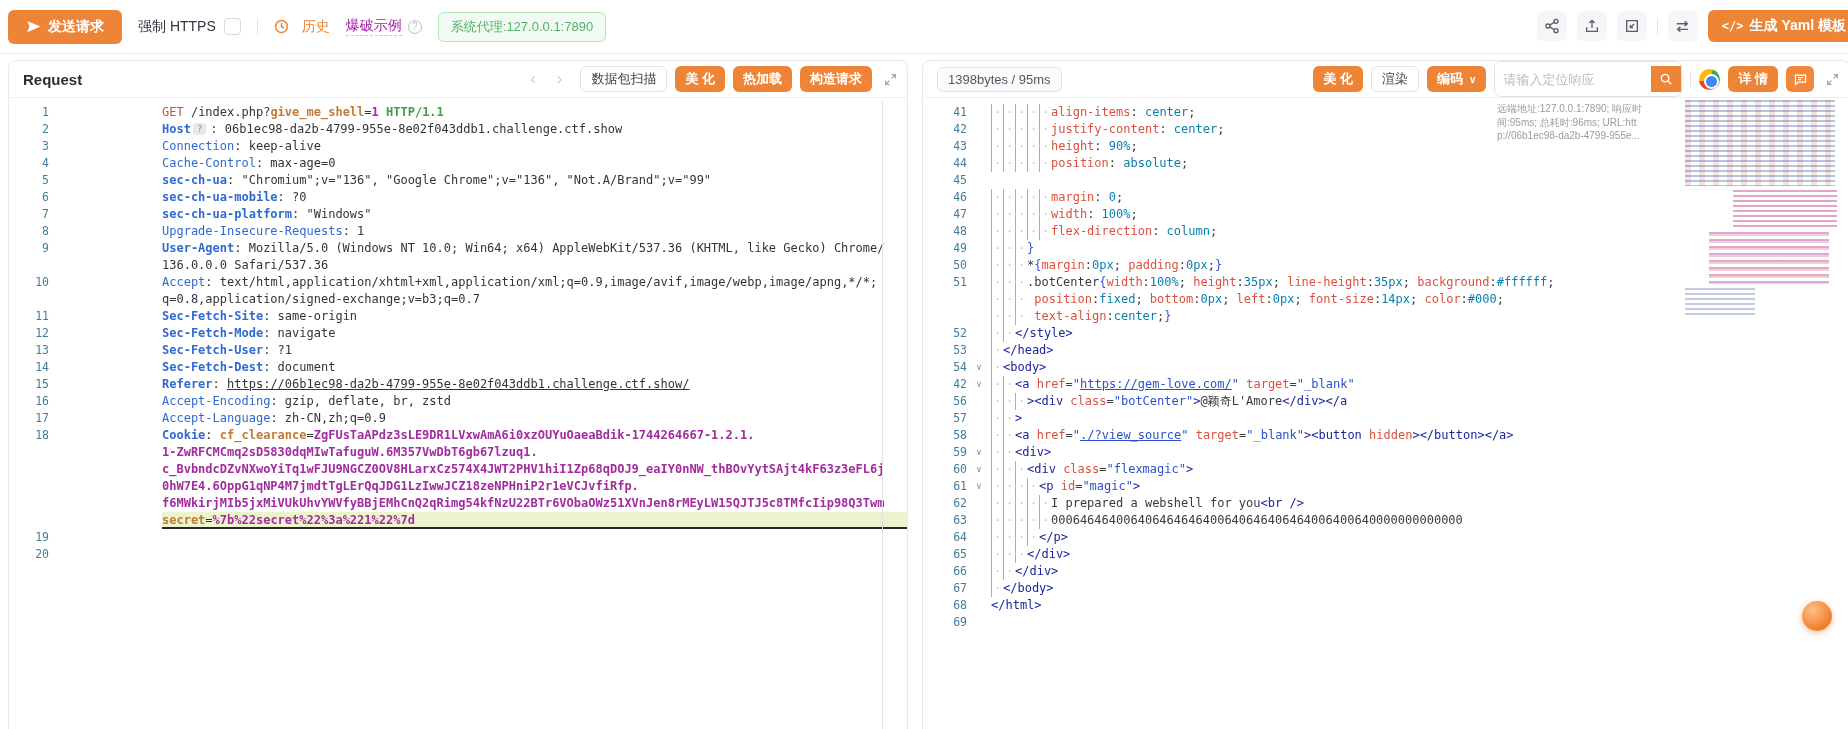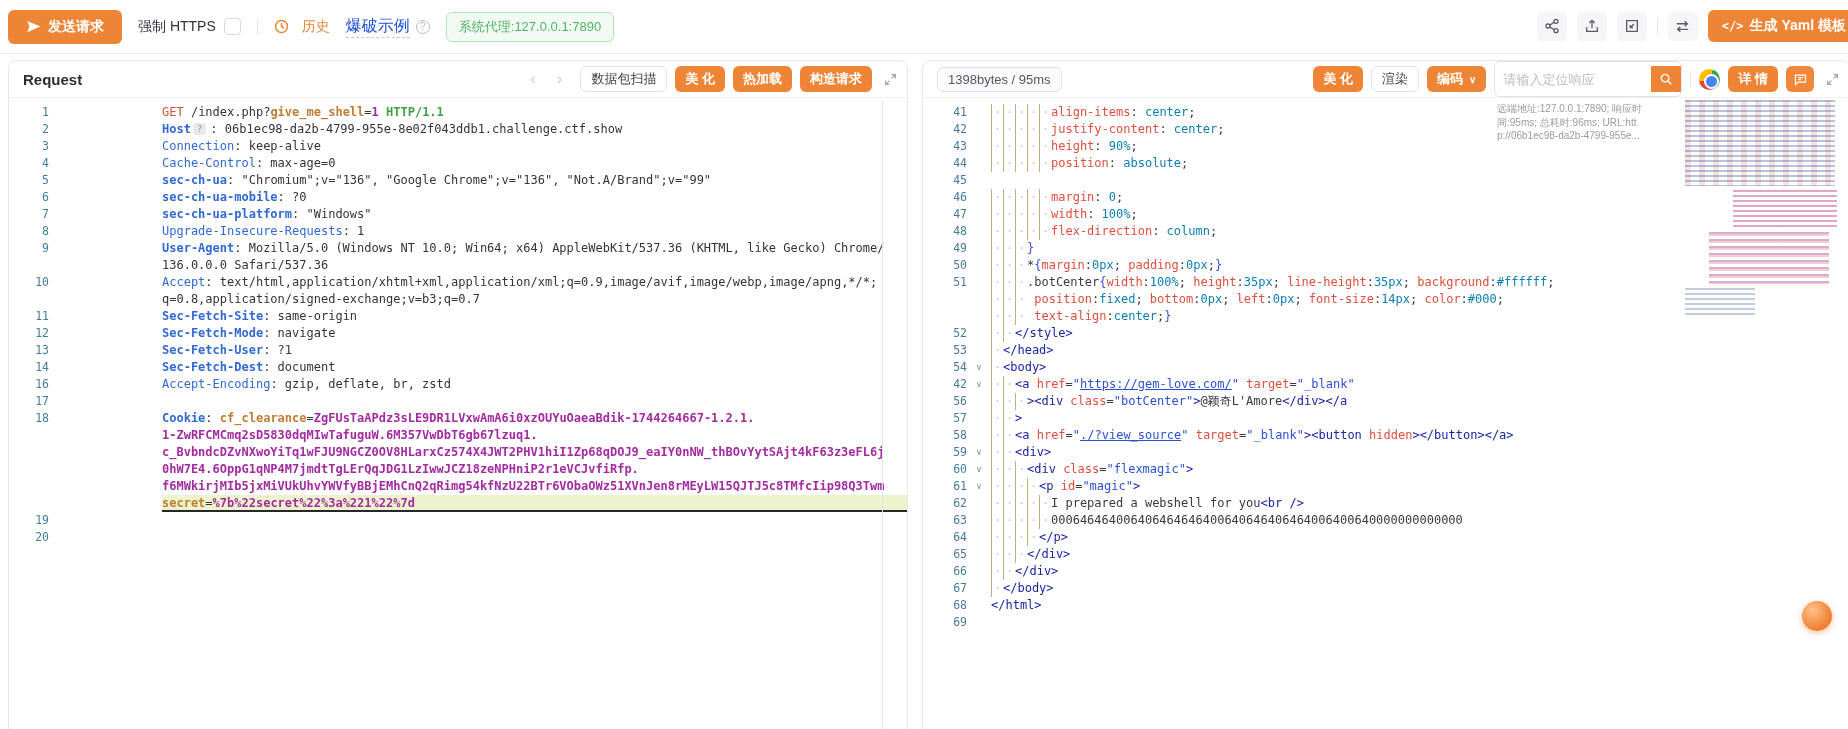--- a/index.html
+++ b/index.html
@@ -9,21 +9,21 @@
   
   .topbar { position:absolute; left:0; top:0; width:1848px; height:54px;
     border-bottom:1px solid #ededf0; display:flex; align-items:center; padding:0 0 0 8px; }
   .tb-left { display:flex; align-items:center; gap:16px; }
   .btn-send { display:flex; align-items:center; gap:7px; background:#ee8435; color:#fff;
     font-size:14px; font-weight:700; height:34px; padding:0 18px; border-radius:6px; cursor:pointer; }
   .lbl { font-size:14px; color:#31343f; }
   .chk { width:17px; height:17px; border:1px solid #d9d9de; border-radius:4px; background:#fff; margin-left:8px; }
   .vdiv { width:1px; height:16px; background:#e4e4e8; }
   .hist { display:flex; align-items:center; gap:13px; color:#ee8435; font-size:14px; cursor:pointer; }
-  .blast { color:#1d4ed8; font-size:16px; border-bottom:1px dashed #c6c8ce; cursor:pointer; }
+  .blast { color:#a21caf; font-size:14px; border-bottom:1px dashed #c6c8ce; cursor:pointer; }
   .helpq { display:inline-block; width:14px; height:14px; border:1px solid #b9bcc4; border-radius:50%;
     color:#b9bcc4; font-size:10px; line-height:12px; text-align:center; margin-left:4px; }
   .proxy { background:#f2fbf3; border:1px solid #b2e5b8; color:#52b168; font-size:13px;
     border-radius:6px; padding:5px 12px; }
   .tb-right { position:absolute; right:0; top:10px; display:flex; align-items:center; gap:10px; }
   .icon-btn { width:30px; height:30px; border-radius:6px; background:#f6f6f8; display:flex;
     align-items:center; justify-content:center; color:#5b5e66; cursor:pointer; }
   .btn-yaml { display:flex; align-items:center; gap:6px; background:#ee8435; color:#fff; font-size:14px;
     font-weight:700; height:32px; padding:0 16px 0 14px; border-radius:6px; white-space:nowrap;
     margin-right:-14px; cursor:pointer; }
@@ -260,27 +260,33 @@
         <span class="gut">13</span>
         <span class="foldsp"></span>
         <span class="code"><span class="c-keyb">Sec-Fetch-User</span><span class="c-plain">: ?1</span></span>
       </div>
       <div class="row">
         <span class="gut">14</span>
         <span class="foldsp"></span>
         <span class="code"><span class="c-keyb">Sec-Fetch-Dest</span><span class="c-plain">: document</span></span>
       </div>
       <div class="row">
+        <span class="gut">15</span>
+        <span class="foldsp"></span>
+        <span class="code"><span class="c-keyb">Referer</span><span class="c-plain">: </span><span class="c-und">https://06b1ec98-da2b-4799-955e-8e02f043ddb1.challenge.ctf.show/</span></span>
+      </div>
+      <div class="row">
         <span class="gut">16</span>
         <span class="foldsp"></span>
         <span class="code"><span class="c-key">Accept-Encoding</span><span class="c-plain">: gzip, deflate, br, zstd</span></span>
       </div>
       <div class="row">
         <span class="gut">17</span>
         <span class="foldsp"></span>
+        <span class="code"><span class="c-key">Accept-Language</span><span class="c-plain">: zh-CN,zh;q=0.9</span></span>
       </div>
       <div class="row">
         <span class="gut">18</span>
         <span class="foldsp"></span>
         <span class="code"><span class="c-keyb">Cookie</span><span class="c-plain">: </span><span class="c-ckey">cf_clearance</span><span class="c-plain">=</span><span class="c-cval">ZgFUsTaAPdz3sLE9DR1LVxwAmA6i0xzOUYuOaeaBdik-1744264667-1.2.1.</span></span>
       </div>
       <div class="row">
         <span class="gut"></span>
         <span class="foldsp"></span>
         <span class="code"><span class="c-cval">1-ZwRFCMCmq2sD5830dqMIwTafuguW.6M357VwDbT6gb67lzuq1.</span></span>

